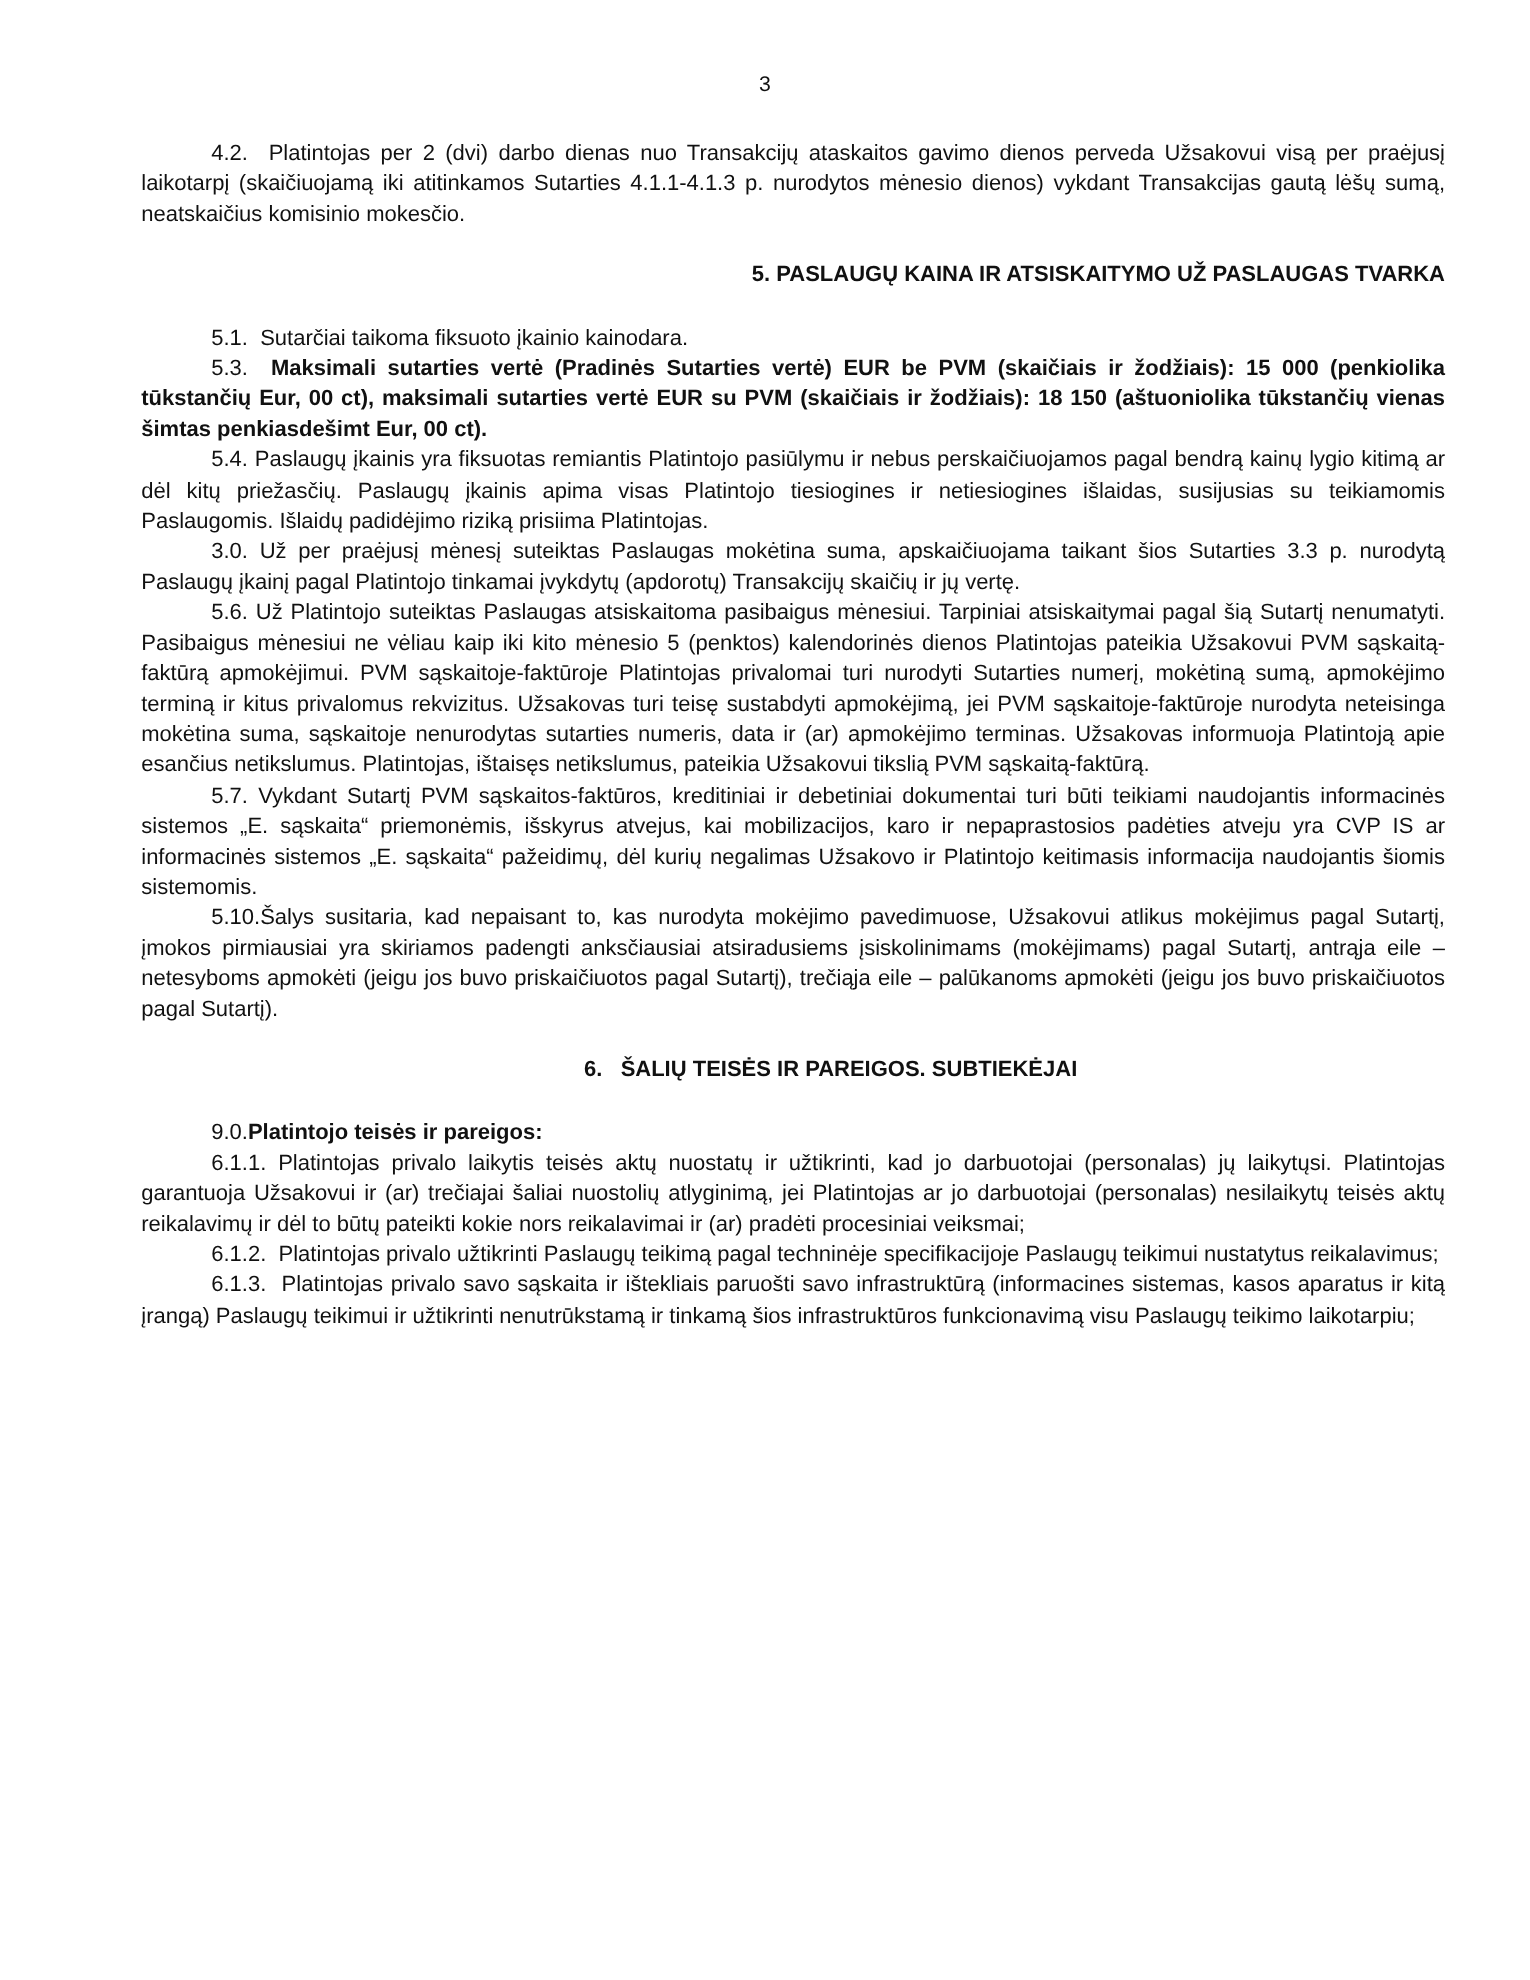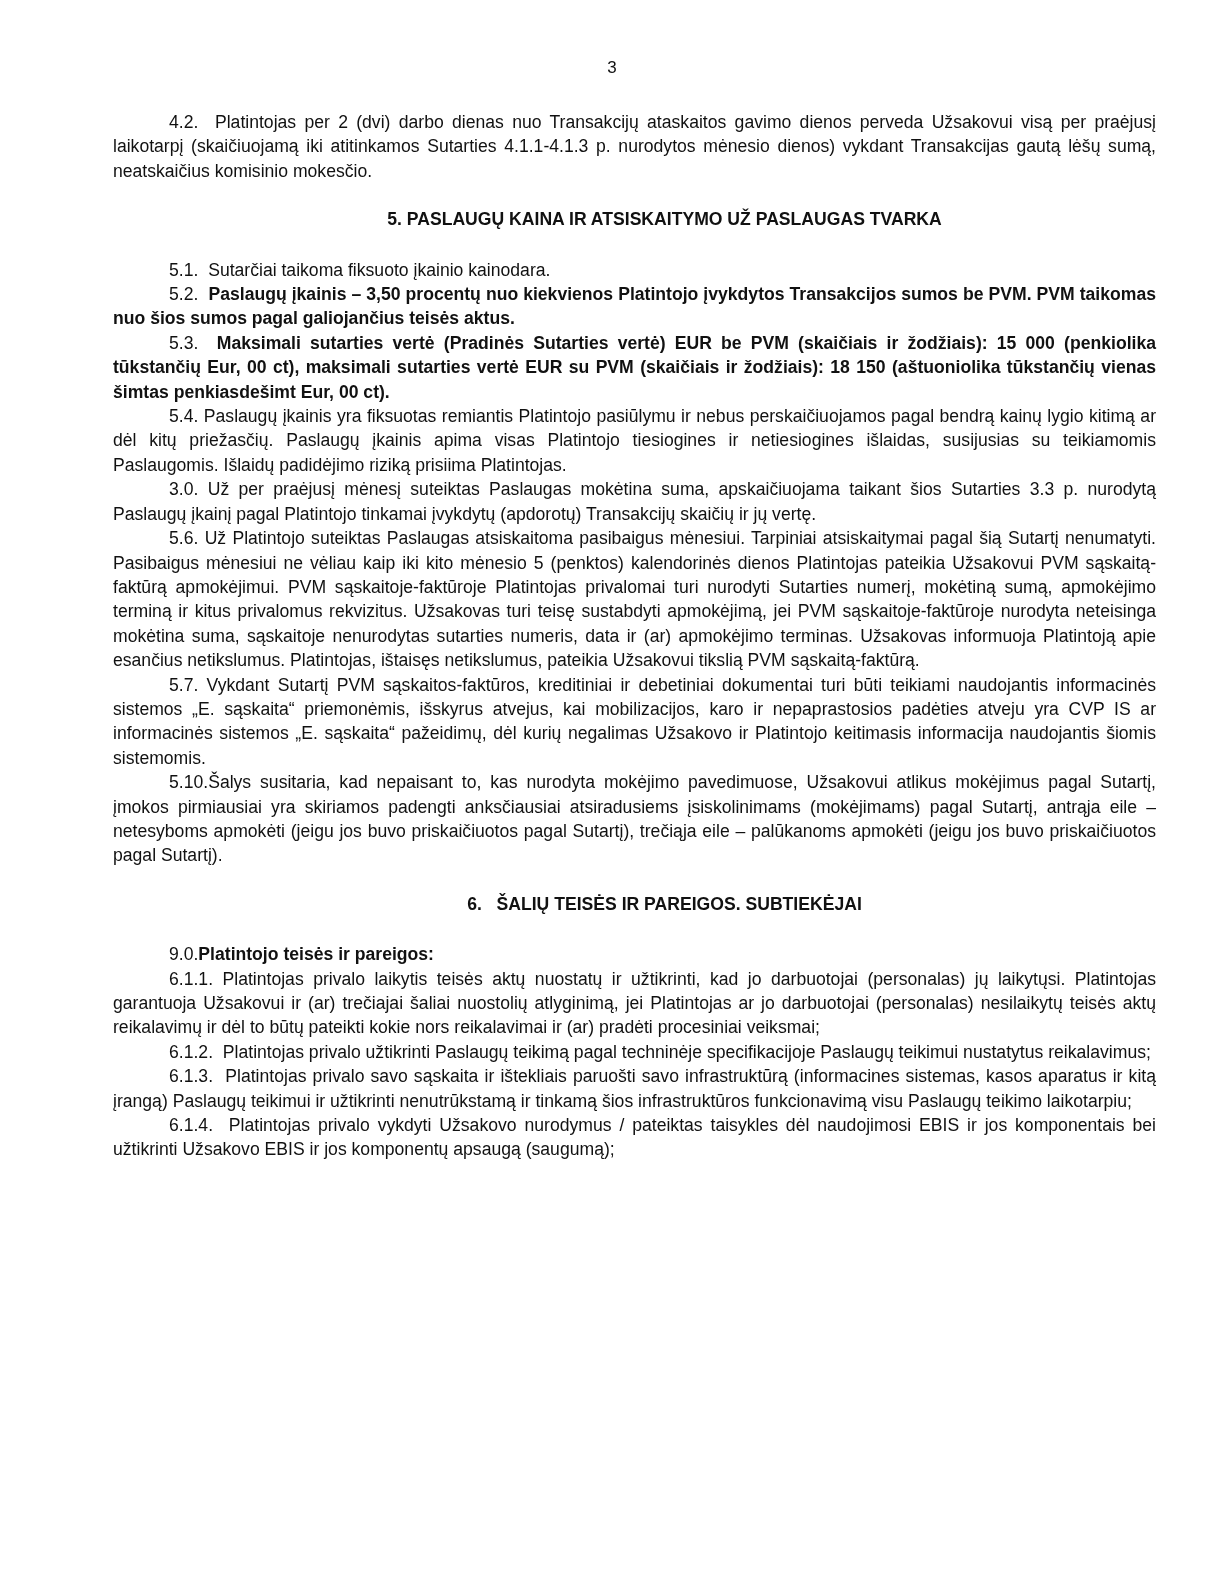--- a/index.html
+++ b/index.html
@@ -2,45 +2,43 @@
 <html><head>
 <meta charset="utf-8">
 <style>
   html, body { margin: 0; padding: 0; background: #ffffff; }
   body { width: 1224px; height: 1584px; position: relative; overflow: hidden;
          font-family: "Liberation Sans", "DejaVu Sans", sans-serif; color: #111; }
   .page-number { position: absolute; top: 58px; left: 0; width: 100%; text-align: center; font-size: 17px; }
   .content { position: absolute; left: 113px; top: 110px; width: 1043px; font-size: 17.6px; line-height: 24.4px; }
   p { margin: 0; text-align: justify; text-indent: 56px; }
   .heading { text-align: center; font-weight: bold; font-size: 17.6px; margin: 24px 0 26px 0; text-indent: 0; }
-  .heading.h5 { margin-left: 60px; }
+  .heading.h5 { margin-left: 60px; text-align: right; }
   .heading.h6 { margin-left: 60px; }
   .bold { font-weight: bold; }
 </style>
 </head>
 <body>
 
 <div class="page-number">3</div>
 
 <div class="content">
 
   <p><span>4.2.</span>&nbsp; <span>Platintojas per 2 (dvi) darbo dienas nuo Transakcijų ataskaitos gavimo dienos perveda Užsakovui visą per praėjusį laikotarpį (skaičiuojamą iki atitinkamos Sutarties 4.1.1-4.1.3 p. nurodytos mėnesio dienos) vykdant Transakcijas gautą lėšų sumą, neatskaičius komisinio mokesčio.</span></p>
 
   <div class="heading h5">5. PASLAUGŲ KAINA IR ATSISKAITYMO UŽ PASLAUGAS TVARKA</div>
 
   <p><span>5.1.</span>&nbsp; <span>Sutarčiai taikoma fiksuoto įkainio kainodara.</span></p>
-  <p><span>5.2.</span>&nbsp; <span class="bold">Paslaugų įkainis – 3,50 procentų nuo kiekvienos Platintojo įvykdytos Transakcijos sumos be PVM. PVM  taikomas nuo šios sumos pagal galiojančius teisės aktus.</span></p>
   <p><span>5.3.</span>&nbsp; <span class="bold">Maksimali sutarties vertė (Pradinės Sutarties vertė) EUR be PVM (skaičiais ir žodžiais): 15 000 (penkiolika tūkstančių Eur, 00 ct), maksimali sutarties vertė EUR su PVM (skaičiais ir žodžiais): 18 150 (aštuoniolika tūkstančių vienas šimtas penkiasdešimt Eur, 00 ct).</span></p>
   <p><span>5.4.</span> <span>Paslaugų įkainis yra fiksuotas remiantis Platintojo pasiūlymu ir nebus perskaičiuojamos pagal bendrą kainų lygio kitimą ar dėl kitų priežasčių. Paslaugų įkainis apima visas Platintojo tiesiogines ir netiesiogines išlaidas, susijusias su teikiamomis Paslaugomis. Išlaidų padidėjimo riziką prisiima Platintojas.</span></p>
   <p><span>3.0.</span> <span>Už per praėjusį mėnesį suteiktas Paslaugas mokėtina suma, apskaičiuojama taikant šios Sutarties 3.3 p. nurodytą Paslaugų įkainį pagal Platintojo tinkamai įvykdytų (apdorotų) Transakcijų skaičių ir jų vertę.</span></p>
   <p><span>5.6.</span> <span>Už Platintojo suteiktas Paslaugas atsiskaitoma pasibaigus mėnesiui. Tarpiniai atsiskaitymai pagal šią Sutartį nenumatyti. Pasibaigus mėnesiui ne vėliau kaip iki kito mėnesio 5 (penktos) kalendorinės dienos Platintojas pateikia Užsakovui PVM sąskaitą-faktūrą apmokėjimui. PVM sąskaitoje-faktūroje Platintojas privalomai turi nurodyti Sutarties numerį, mokėtiną sumą, apmokėjimo terminą ir kitus privalomus rekvizitus. Užsakovas turi teisę sustabdyti apmokėjimą, jei PVM sąskaitoje-faktūroje nurodyta neteisinga mokėtina suma, sąskaitoje nenurodytas sutarties numeris, data ir (ar) apmokėjimo terminas. Užsakovas informuoja Platintoją apie esančius netikslumus. Platintojas, ištaisęs netikslumus, pateikia Užsakovui tikslią PVM sąskaitą-faktūrą.</span></p>
   <p><span>5.7.</span> <span>Vykdant Sutartį PVM sąskaitos-faktūros, kreditiniai ir debetiniai dokumentai turi būti teikiami naudojantis informacinės sistemos „E. sąskaita“ priemonėmis, išskyrus atvejus, kai mobilizacijos, karo ir nepaprastosios padėties atveju yra CVP IS ar informacinės sistemos „E. sąskaita“ pažeidimų, dėl kurių negalimas Užsakovo ir Platintojo keitimasis informacija naudojantis šiomis sistemomis.</span></p>
   <p><span>5.10.</span><span>Šalys susitaria, kad nepaisant to, kas nurodyta mokėjimo pavedimuose, Užsakovui atlikus mokėjimus pagal Sutartį, įmokos pirmiausiai yra skiriamos padengti anksčiausiai atsiradusiems įsiskolinimams (mokėjimams) pagal Sutartį, antrąja eile – netesyboms apmokėti (jeigu jos buvo priskaičiuotos pagal Sutartį), trečiąja eile – palūkanoms apmokėti (jeigu jos buvo priskaičiuotos pagal Sutartį).</span></p>
 
   <div class="heading h6"><span style="white-space: pre;">6.   ŠALIŲ TEISĖS IR PAREIGOS. SUBTIEKĖJAI</span></div>
 
   <p><span>9.0.</span><span class="bold">Platintojo teisės ir pareigos:</span></p>
   <p><span>6.1.1.</span> <span>Platintojas privalo laikytis teisės aktų nuostatų ir užtikrinti, kad jo darbuotojai (personalas) jų laikytųsi. Platintojas garantuoja Užsakovui ir (ar) trečiajai šaliai nuostolių atlyginimą, jei Platintojas ar jo darbuotojai (personalas) nesilaikytų teisės aktų reikalavimų ir dėl to būtų pateikti kokie nors reikalavimai ir (ar) pradėti procesiniai veiksmai;</span></p>
   <p><span>6.1.2.</span>&nbsp; <span>Platintojas privalo užtikrinti Paslaugų teikimą pagal techninėje specifikacijoje Paslaugų teikimui nustatytus reikalavimus;</span></p>
   <p><span>6.1.3.</span>&nbsp; <span>Platintojas privalo savo sąskaita ir ištekliais paruošti savo infrastruktūrą (informacines sistemas, kasos aparatus ir kitą įrangą) Paslaugų teikimui ir užtikrinti nenutrūkstamą ir tinkamą šios infrastruktūros funkcionavimą visu Paslaugų teikimo laikotarpiu;</span></p>
-  <p><span>6.1.4.</span>&nbsp; <span>Platintojas privalo vykdyti Užsakovo nurodymus / pateiktas taisykles dėl naudojimosi EBIS ir jos komponentais bei užtikrinti Užsakovo EBIS ir jos komponentų apsaugą (saugumą);</span></p>
 
 </div>
 
 </body></html>

